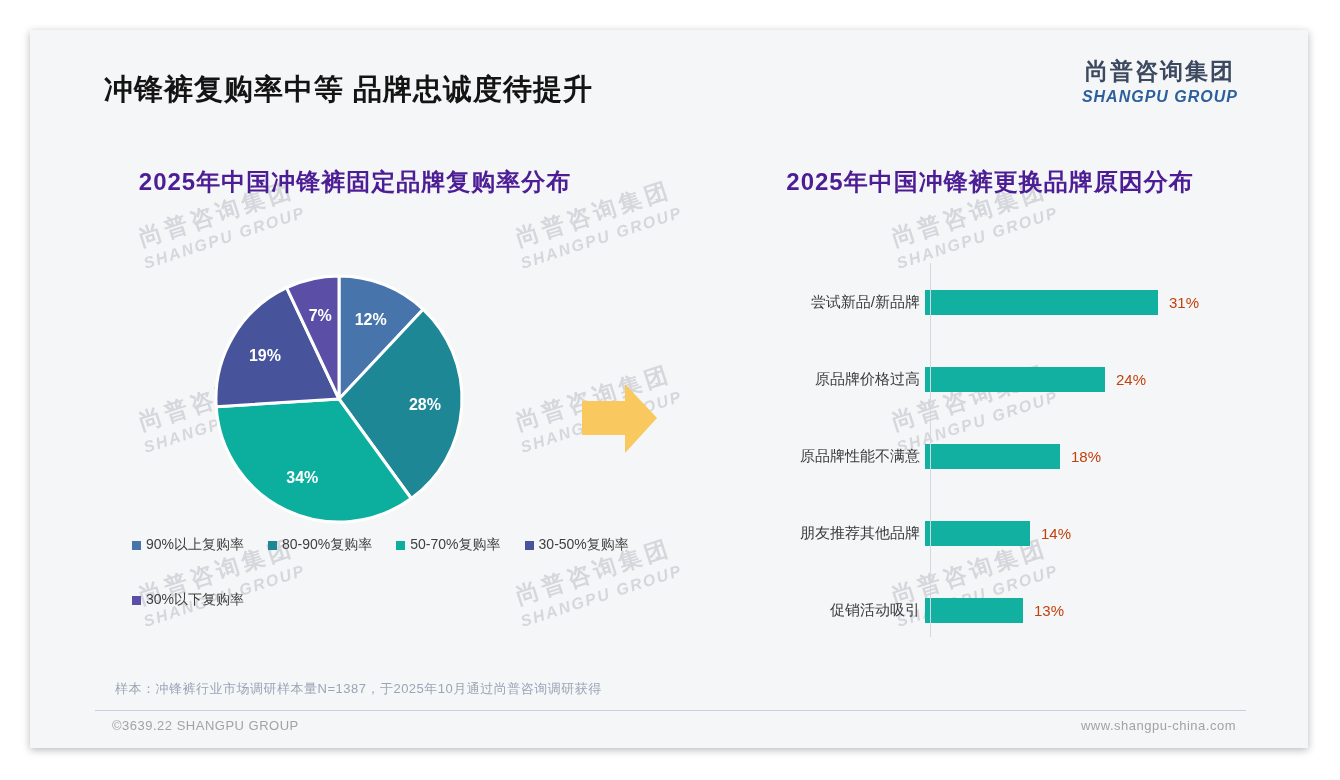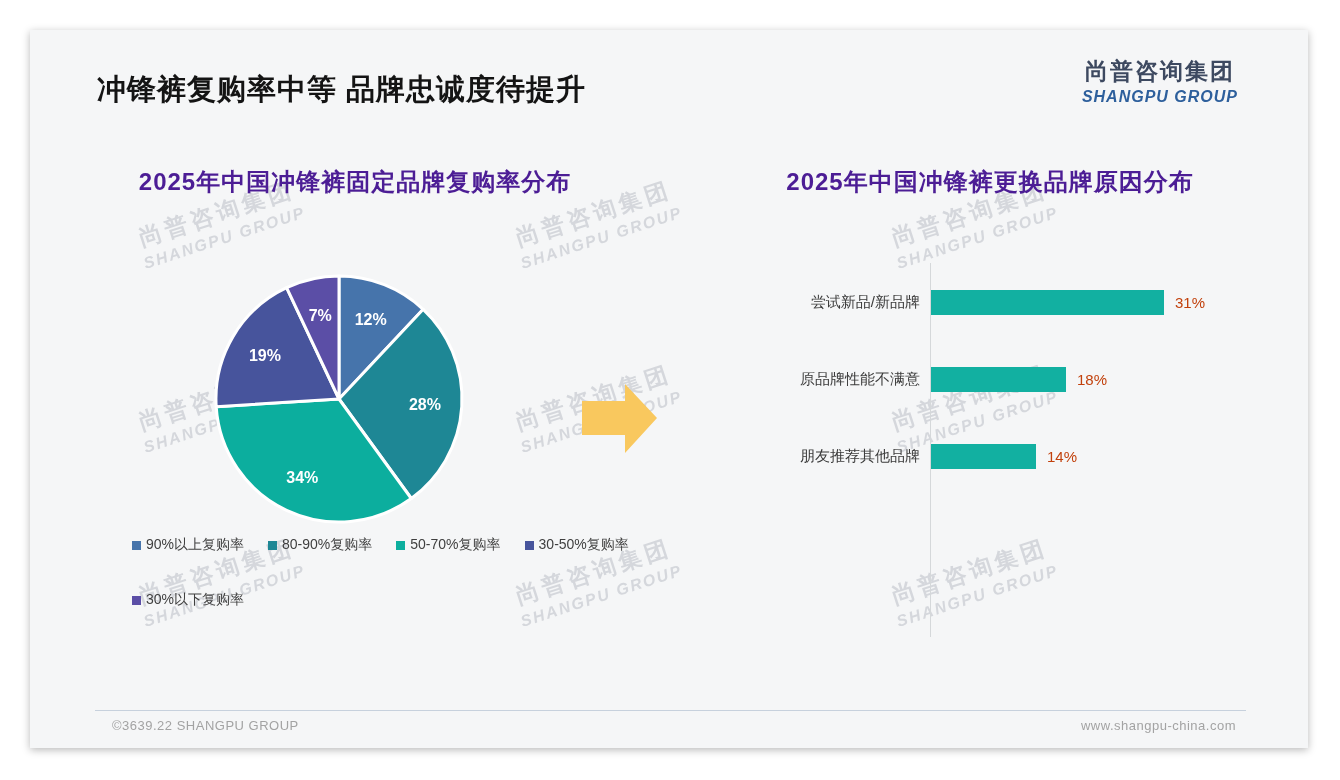--- a/index.html
+++ b/index.html
@@ -6,40 +6,40 @@
   .stage{position:relative;width:1340px;height:780px;background:#ffffff;overflow:hidden;}
   .card{position:absolute;left:30px;top:30px;right:32px;bottom:32px;background:#f5f6f7;
         box-shadow:0 2px 8px rgba(0,0,0,0.28);}
   
   .wm-layer{position:absolute;inset:0;z-index:1;pointer-events:none;}
   .wm{position:absolute;transform:rotate(-18deg);color:rgba(128,137,152,0.28);text-align:center;white-space:nowrap;}
   .wm .l1{display:block;font-size:23px;font-weight:bold;letter-spacing:4px;}
   .wm .l2{display:block;font-size:16px;font-weight:bold;font-style:italic;letter-spacing:2px;margin-top:1px;}
   .content{position:absolute;inset:0;z-index:2;}
   
-  .page-title{position:absolute;left:67px;top:40px;font-size:29px;font-weight:bold;color:#141414;letter-spacing:1px;}
+  .page-title{position:absolute;left:74px;top:40px;font-size:29px;font-weight:bold;color:#141414;letter-spacing:1px;}
   .logo{position:absolute;right:70px;top:26px;text-align:center;}
   .logo-cn{display:block;font-size:23px;font-weight:bold;color:#3d4960;letter-spacing:2px;}
   .logo-en{display:block;font-size:16px;font-weight:bold;font-style:italic;color:#2d5f9c;letter-spacing:1px;margin-top:1px;}
   
   .chart-title{position:absolute;top:136px;font-size:24px;font-weight:bold;color:#4c1d95;text-align:center;letter-spacing:1px;}
   .chart-title.left{left:55px;width:540px;}
   .chart-title.right{left:705px;width:510px;}
   
   .pie-svg{position:absolute;left:174px;top:234px;}
   .legend{position:absolute;left:102px;top:506px;width:500px;display:flex;flex-wrap:wrap;column-gap:24px;row-gap:37px;}
   .legend-item{display:flex;align-items:center;font-size:14px;color:#3f3f3f;white-space:nowrap;}
   .legend-swatch{width:9px;height:9px;margin-right:5px;flex:0 0 auto;}
   
   .arrow-svg{position:absolute;left:552px;top:352px;}
   
   .bars{position:absolute;left:710px;top:233px;width:545px;height:374px;padding-top:27px;box-sizing:border-box;}
   .bars::before{content:"";position:absolute;left:190px;top:0;bottom:0;width:1px;background:#d5d8da;}
   .bar-row{display:flex;align-items:center;height:25px;margin-bottom:52px;}
-  .bar-label{width:180px;padding-right:11px;text-align:right;font-size:15px;color:#3b3b3b;white-space:nowrap;}
+  .bar-label{width:180px;padding-right:5px;text-align:right;font-size:15px;color:#3b3b3b;white-space:nowrap;}
   .bar-fill{height:25px;}
   .bar-value{margin-left:11px;font-size:15px;color:#c2410c;}
   
   .note{position:absolute;left:85px;top:650px;font-size:13px;color:#9aa5b6;letter-spacing:0.5px;}
   .divider{position:absolute;left:65px;right:62px;top:680px;height:1px;background:#c7d1dd;}
   .footer-left{position:absolute;left:82px;top:688px;font-size:13px;color:#a3a3a3;letter-spacing:0.5px;}
   .footer-right{position:absolute;right:72px;top:688px;font-size:13px;color:#a3a3a3;letter-spacing:0.5px;margin-left:20px;}
 </style>
 </head>
 <body>
@@ -137,29 +137,40 @@
         <polygon id="arrow-poly" points="0,19 43,19 43,2 75,36 43,71 43,53 0,53" fill="#f9c85e"></polygon>
       </svg>
 
       <div class="bars" id="bars">
           <div class="bar-row">
             <div class="bar-label">尝试新品/新品牌</div>
             <div class="bar-fill" style="width: 233px; background: rgb(18, 176, 161);"></div>
             <span class="bar-value">31%</span>
           </div>
           <div class="bar-row">
+            <div class="bar-label">原品牌价格过高</div>
+            <div class="bar-fill" style="width: 180px; background: rgb(18, 176, 161);"></div>
+            <span class="bar-value">24%</span>
+          </div>
+          <div class="bar-row">
             <div class="bar-label">原品牌性能不满意</div>
             <div class="bar-fill" style="width: 135px; background: rgb(18, 176, 161);"></div>
             <span class="bar-value">18%</span>
           </div>
           <div class="bar-row">
             <div class="bar-label">朋友推荐其他品牌</div>
             <div class="bar-fill" style="width: 105px; background: rgb(18, 176, 161);"></div>
             <span class="bar-value">14%</span>
           </div>
+          <div class="bar-row">
+            <div class="bar-label">促销活动吸引</div>
+            <div class="bar-fill" style="width: 98px; background: rgb(18, 176, 161);"></div>
+            <span class="bar-value">13%</span>
+          </div>
         </div>
 
+      <div class="note">样本：冲锋裤行业市场调研样本量N=1387，于2025年10月通过尚普咨询调研获得</div>
       <div class="divider"></div>
       <div class="footer-left">©3639.22 SHANGPU GROUP</div>
       <div class="footer-right">www.shangpu-china.com</div>
     </div>
   </div>
 </div>
 
 </body></html>

